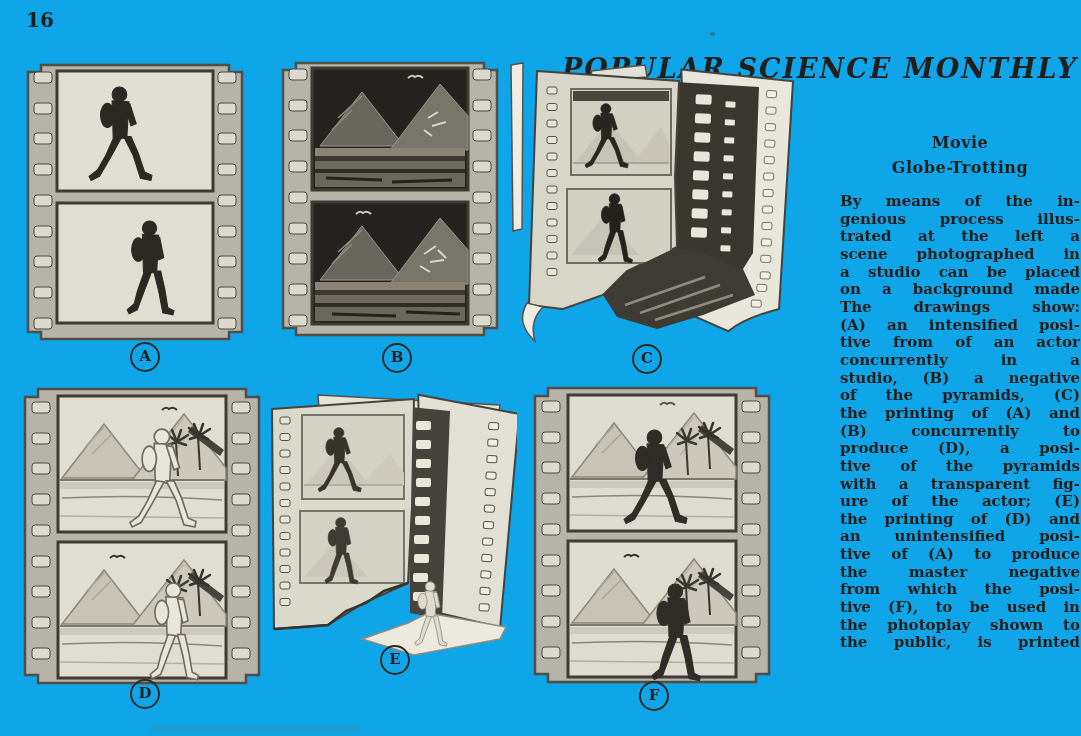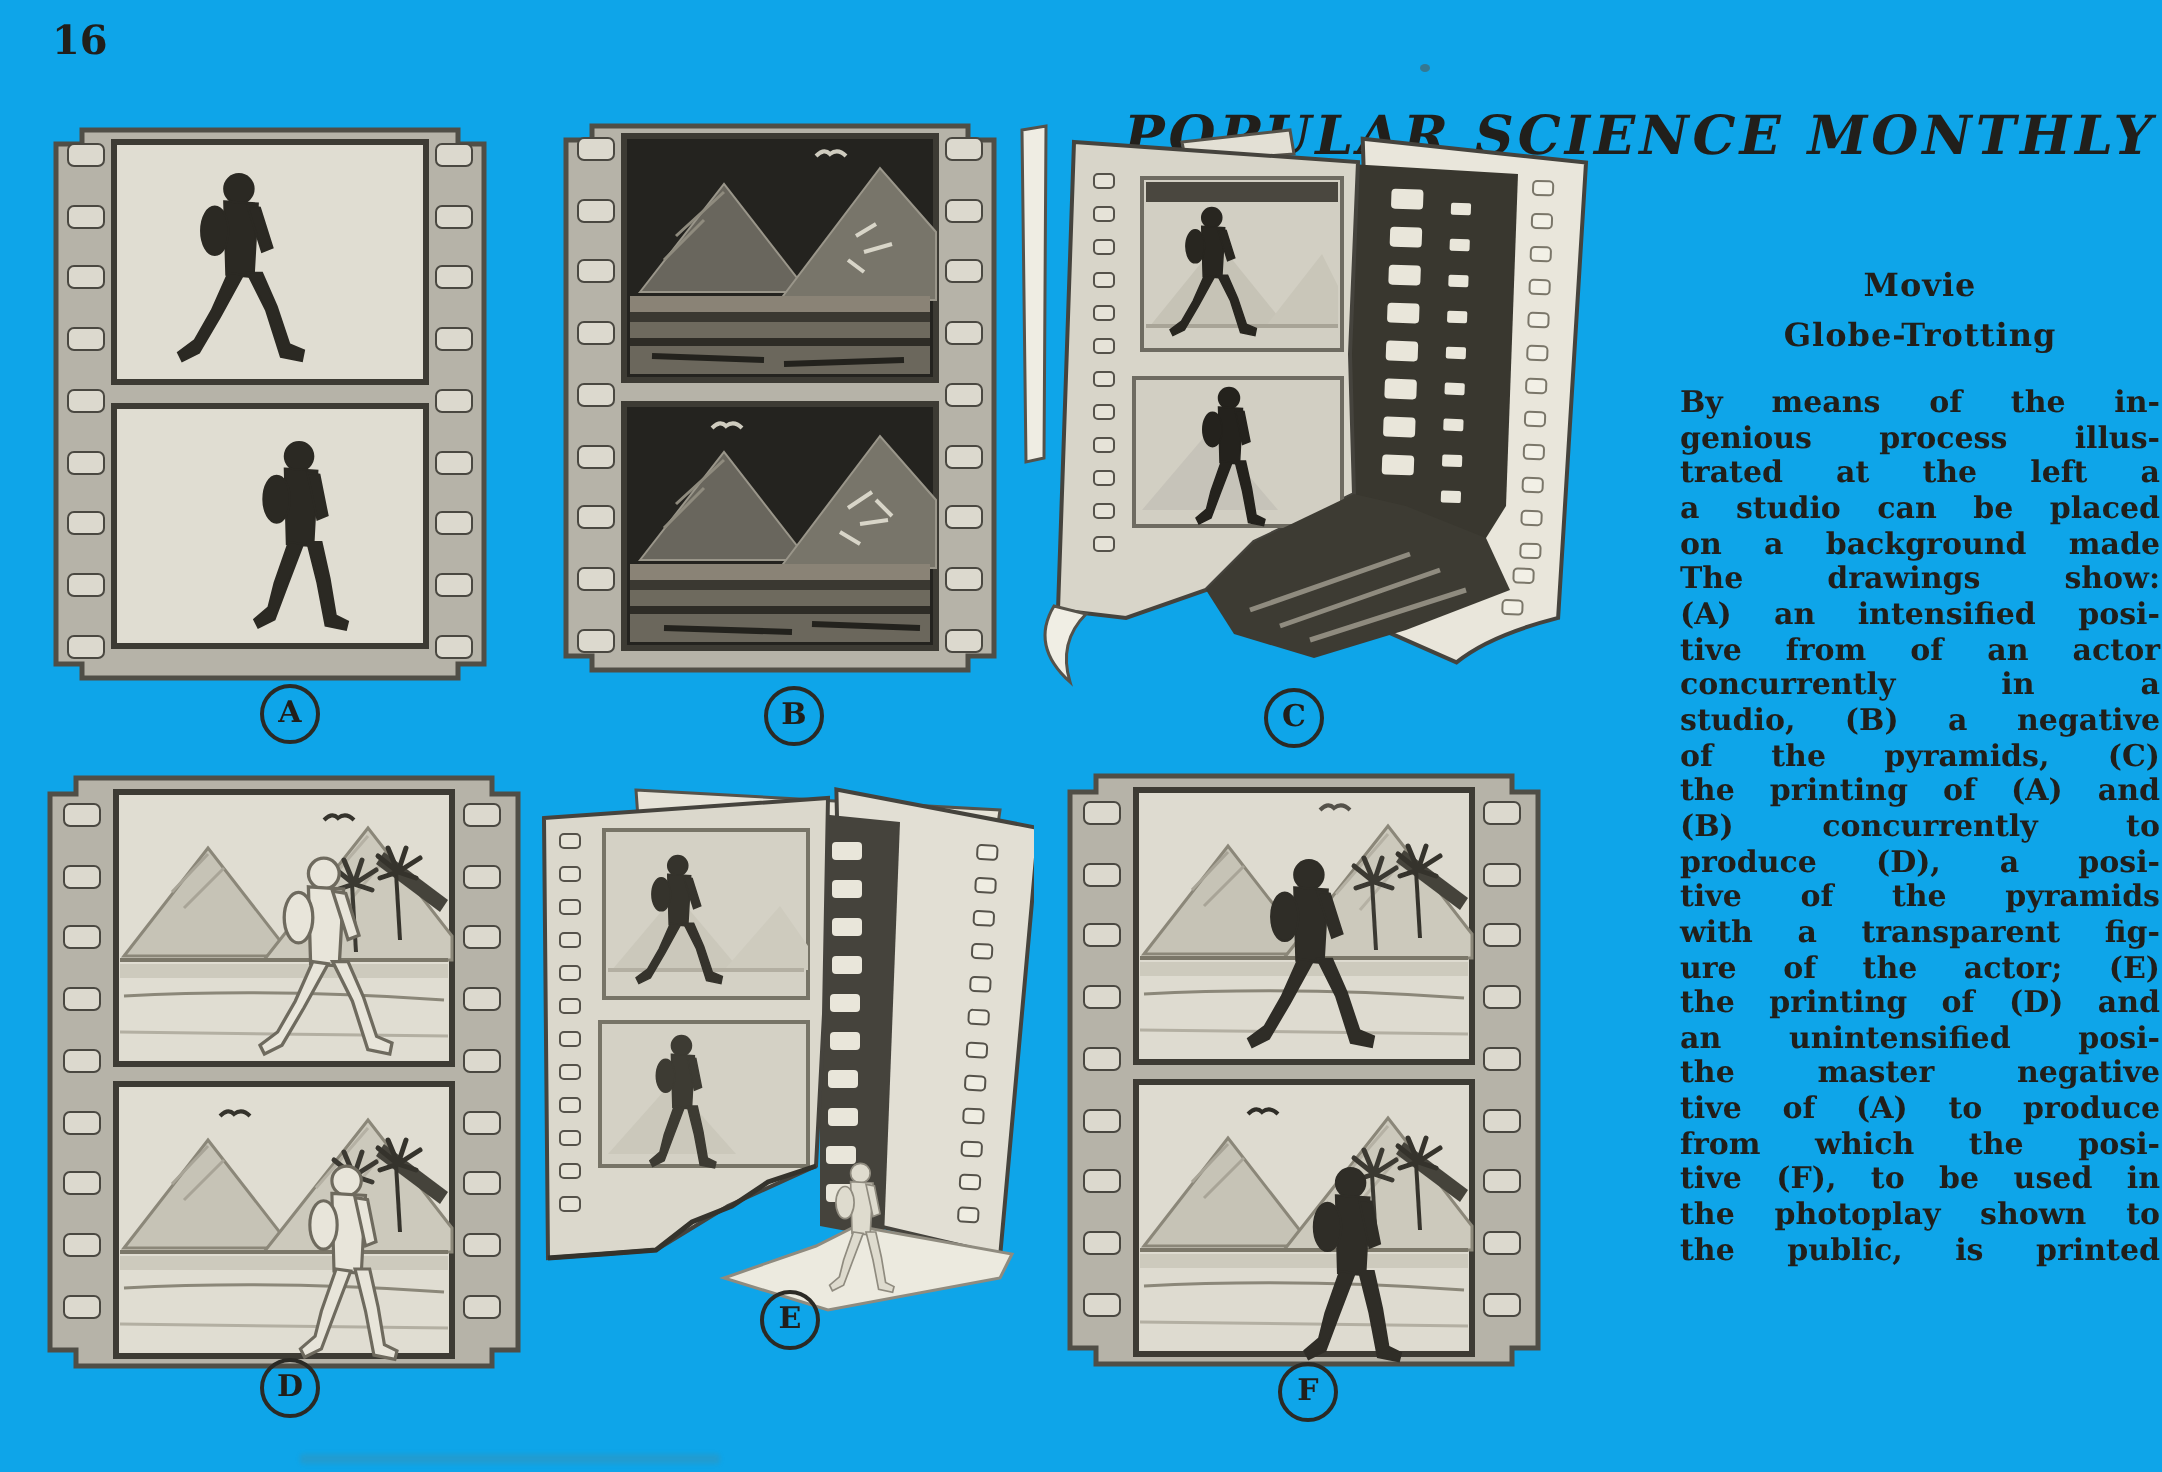--- a/index.html
+++ b/index.html
@@ -279,38 +279,39 @@
 
   <div class="article">
     <div class="article-title">
       <div>Movie</div>
       <div>Globe-Trotting</div>
     </div>
     <div class="article-body">
       <div class="line">By means of the in-</div>
       <div class="line">genious process illus-</div>
       <div class="line">trated at the left a</div>
+      <div class="line">scene photographed in</div>
       <div class="line">a studio can be placed</div>
       <div class="line">on a background made</div>
       <div class="line">The drawings show:</div>
       <div class="line">(A) an intensified posi-</div>
       <div class="line">tive from of an actor</div>
       <div class="line">concurrently in a</div>
       <div class="line">studio, (B) a negative</div>
       <div class="line">of the pyramids, (C)</div>
       <div class="line">the printing of (A) and</div>
       <div class="line">(B) concurrently to</div>
       <div class="line">produce (D), a posi-</div>
       <div class="line">tive of the pyramids</div>
       <div class="line">with a transparent fig-</div>
       <div class="line">ure of the actor; (E)</div>
       <div class="line">the printing of (D) and</div>
       <div class="line">an unintensified posi-</div>
+      <div class="line">tive of (A) to produce</div>
       <div class="line">the master negative</div>
-      <div class="line">tive of (A) to produce</div>
       <div class="line">from which the posi-</div>
       <div class="line">tive (F), to be used in</div>
       <div class="line">the photoplay shown to</div>
       <div class="line">the public, is printed</div>
     </div>
   </div>
 
   <div class="scan-artifact"></div>
 </div>
 

